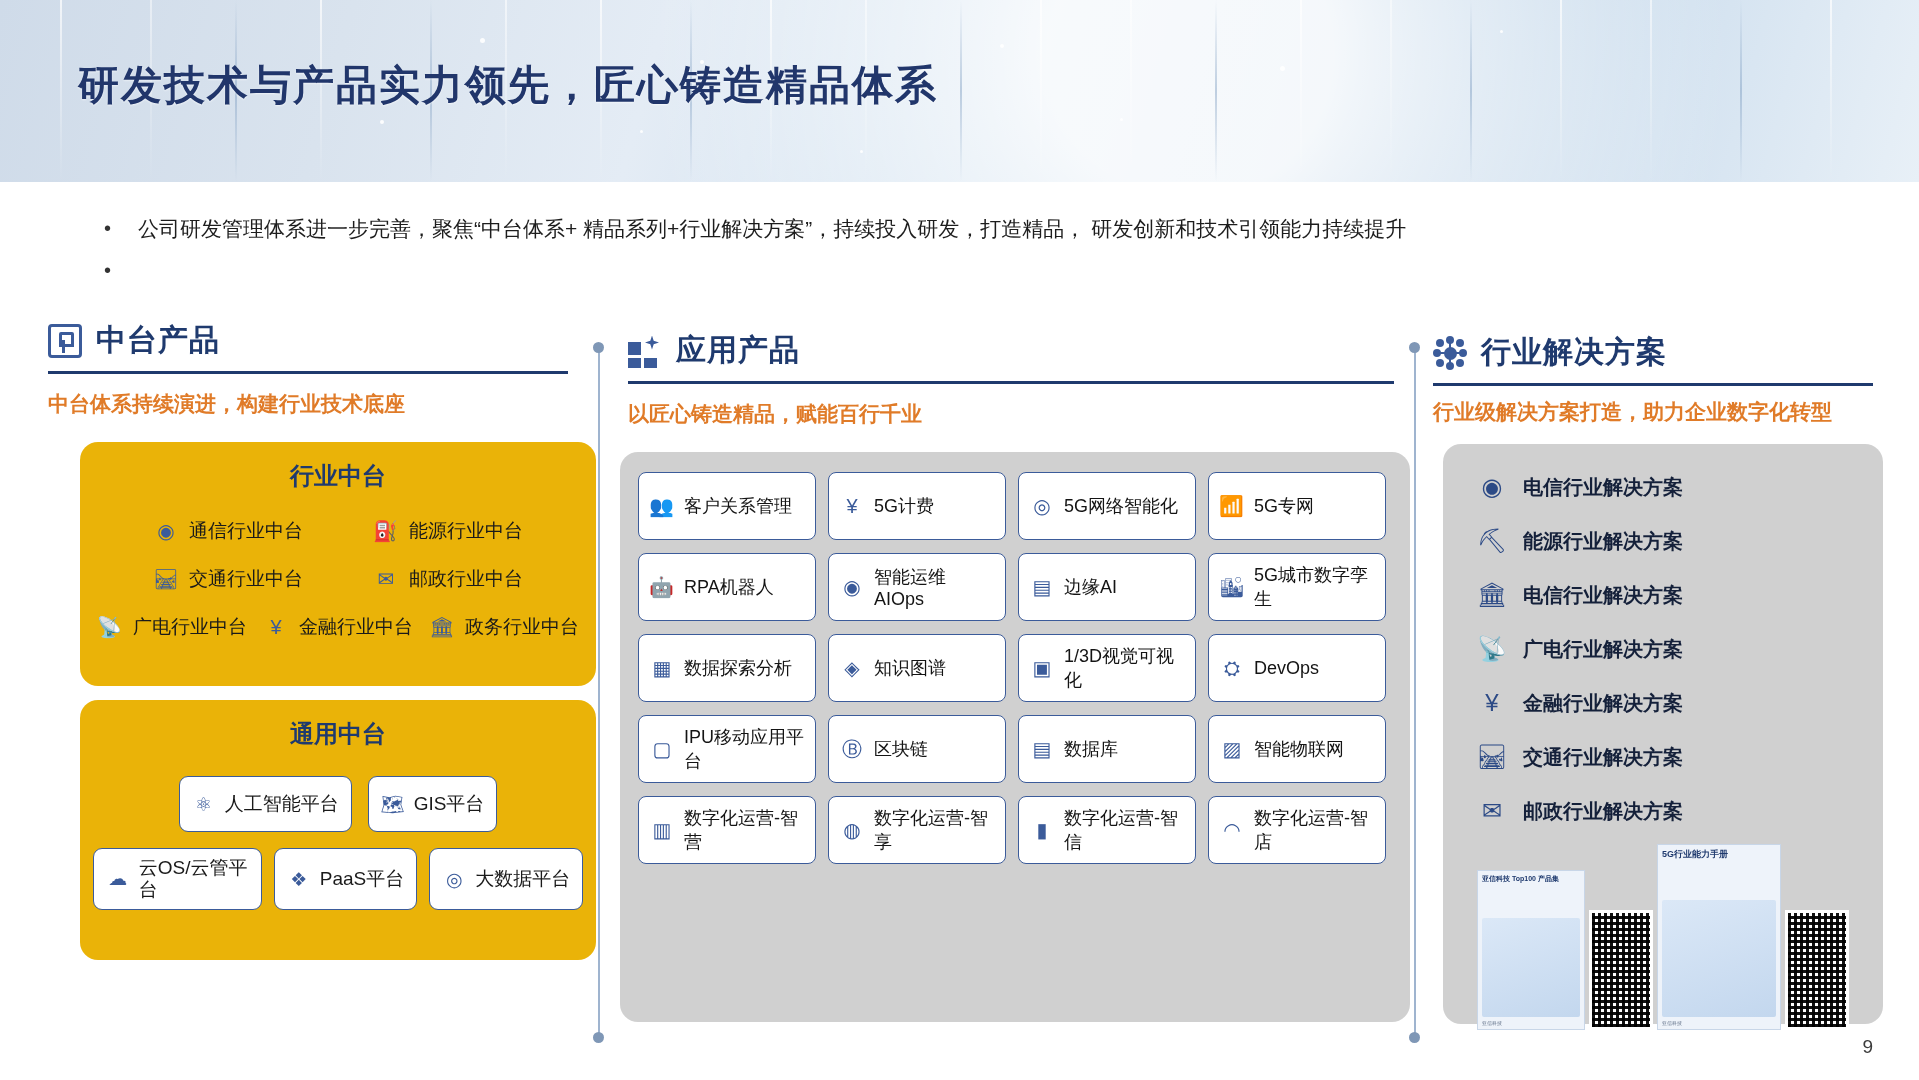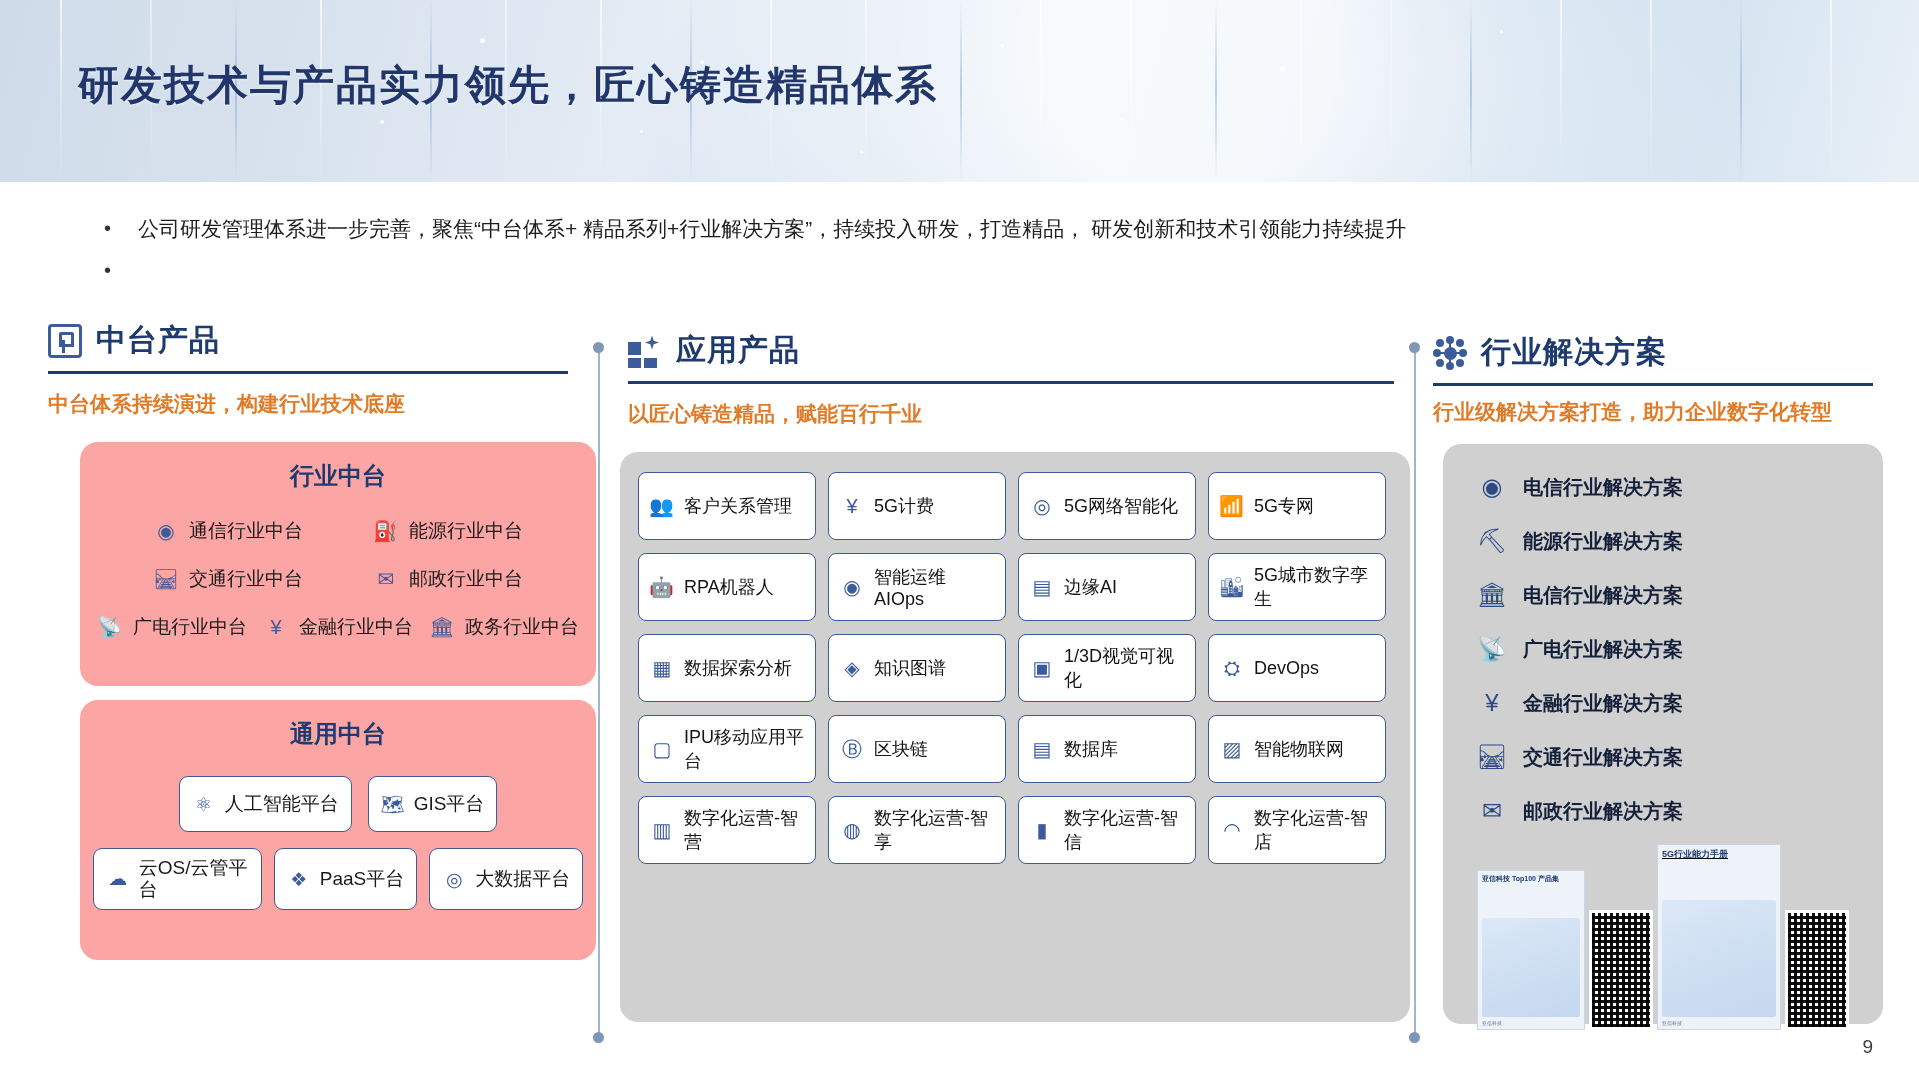--- a/index.html
+++ b/index.html
@@ -102,21 +102,21 @@
     clip-path: polygon(50% 0,62% 38%,100% 50%,62% 62%,50% 100%,38% 62%,0 50%,38% 38%);
   }
 
   
   .ic-node { }
   .ic-node .c { position: absolute; left: 11px; top: 11px; width: 13px; height: 13px; background: #3b5b9a; border-radius: 50%; }
   .ic-node .p { position: absolute; width: 8px; height: 8px; background: #3b5b9a; border-radius: 50%; }
   .ic-node .l { position: absolute; background: #3b5b9a; }
 
   
-  .panel { background: #fca5a5; border-radius: 18px; }
+  .panel { background: #eab308; border-radius: 18px; }
   .panel-title { text-align: center; font-size: 24px; font-weight: bold; color: #1f3a6e; }
 
   .panel-a1 { position: absolute; left: 40px; top: 122px; width: 516px; height: 244px; }
   .panel-a2 { position: absolute; left: 40px; top: 380px; width: 516px; height: 260px; }
 
   .chip {
     background: #fff; border: 1.5px solid #3b5b9a; border-radius: 9px;
     display: flex; align-items: center; gap: 9px; padding: 0 12px;
     font-size: 19px; color: #1a1a1a; height: 56px;
   }
@@ -470,21 +470,21 @@
 
         <div class="broch">
           <div class="bk" style="width:108px;height:160px;">
             <div class="bkttl">亚信科技 Top100 产品集</div>
             <div class="bkart"></div>
             <div class="bkfoot">亚信科技</div>
           </div>
           <div class="qr" style="width:64px;height:120px;">
               <div class="m"></div>
             </div>
-          <div class="bk" style="width:124px;height:186px;text-decoration:underline;">
+          <div class="bk" style="width:124px;height:186px;">
             <div class="bkttl" style="font-size:9px">5G行业能力手册</div>
             <div class="bkart"></div>
             <div class="bkfoot">亚信科技</div>
           </div>
           <div class="qr" style="width:64px;height:120px;">
               <div class="m"></div>
             </div>
         </div>
       </div>
     </div>

